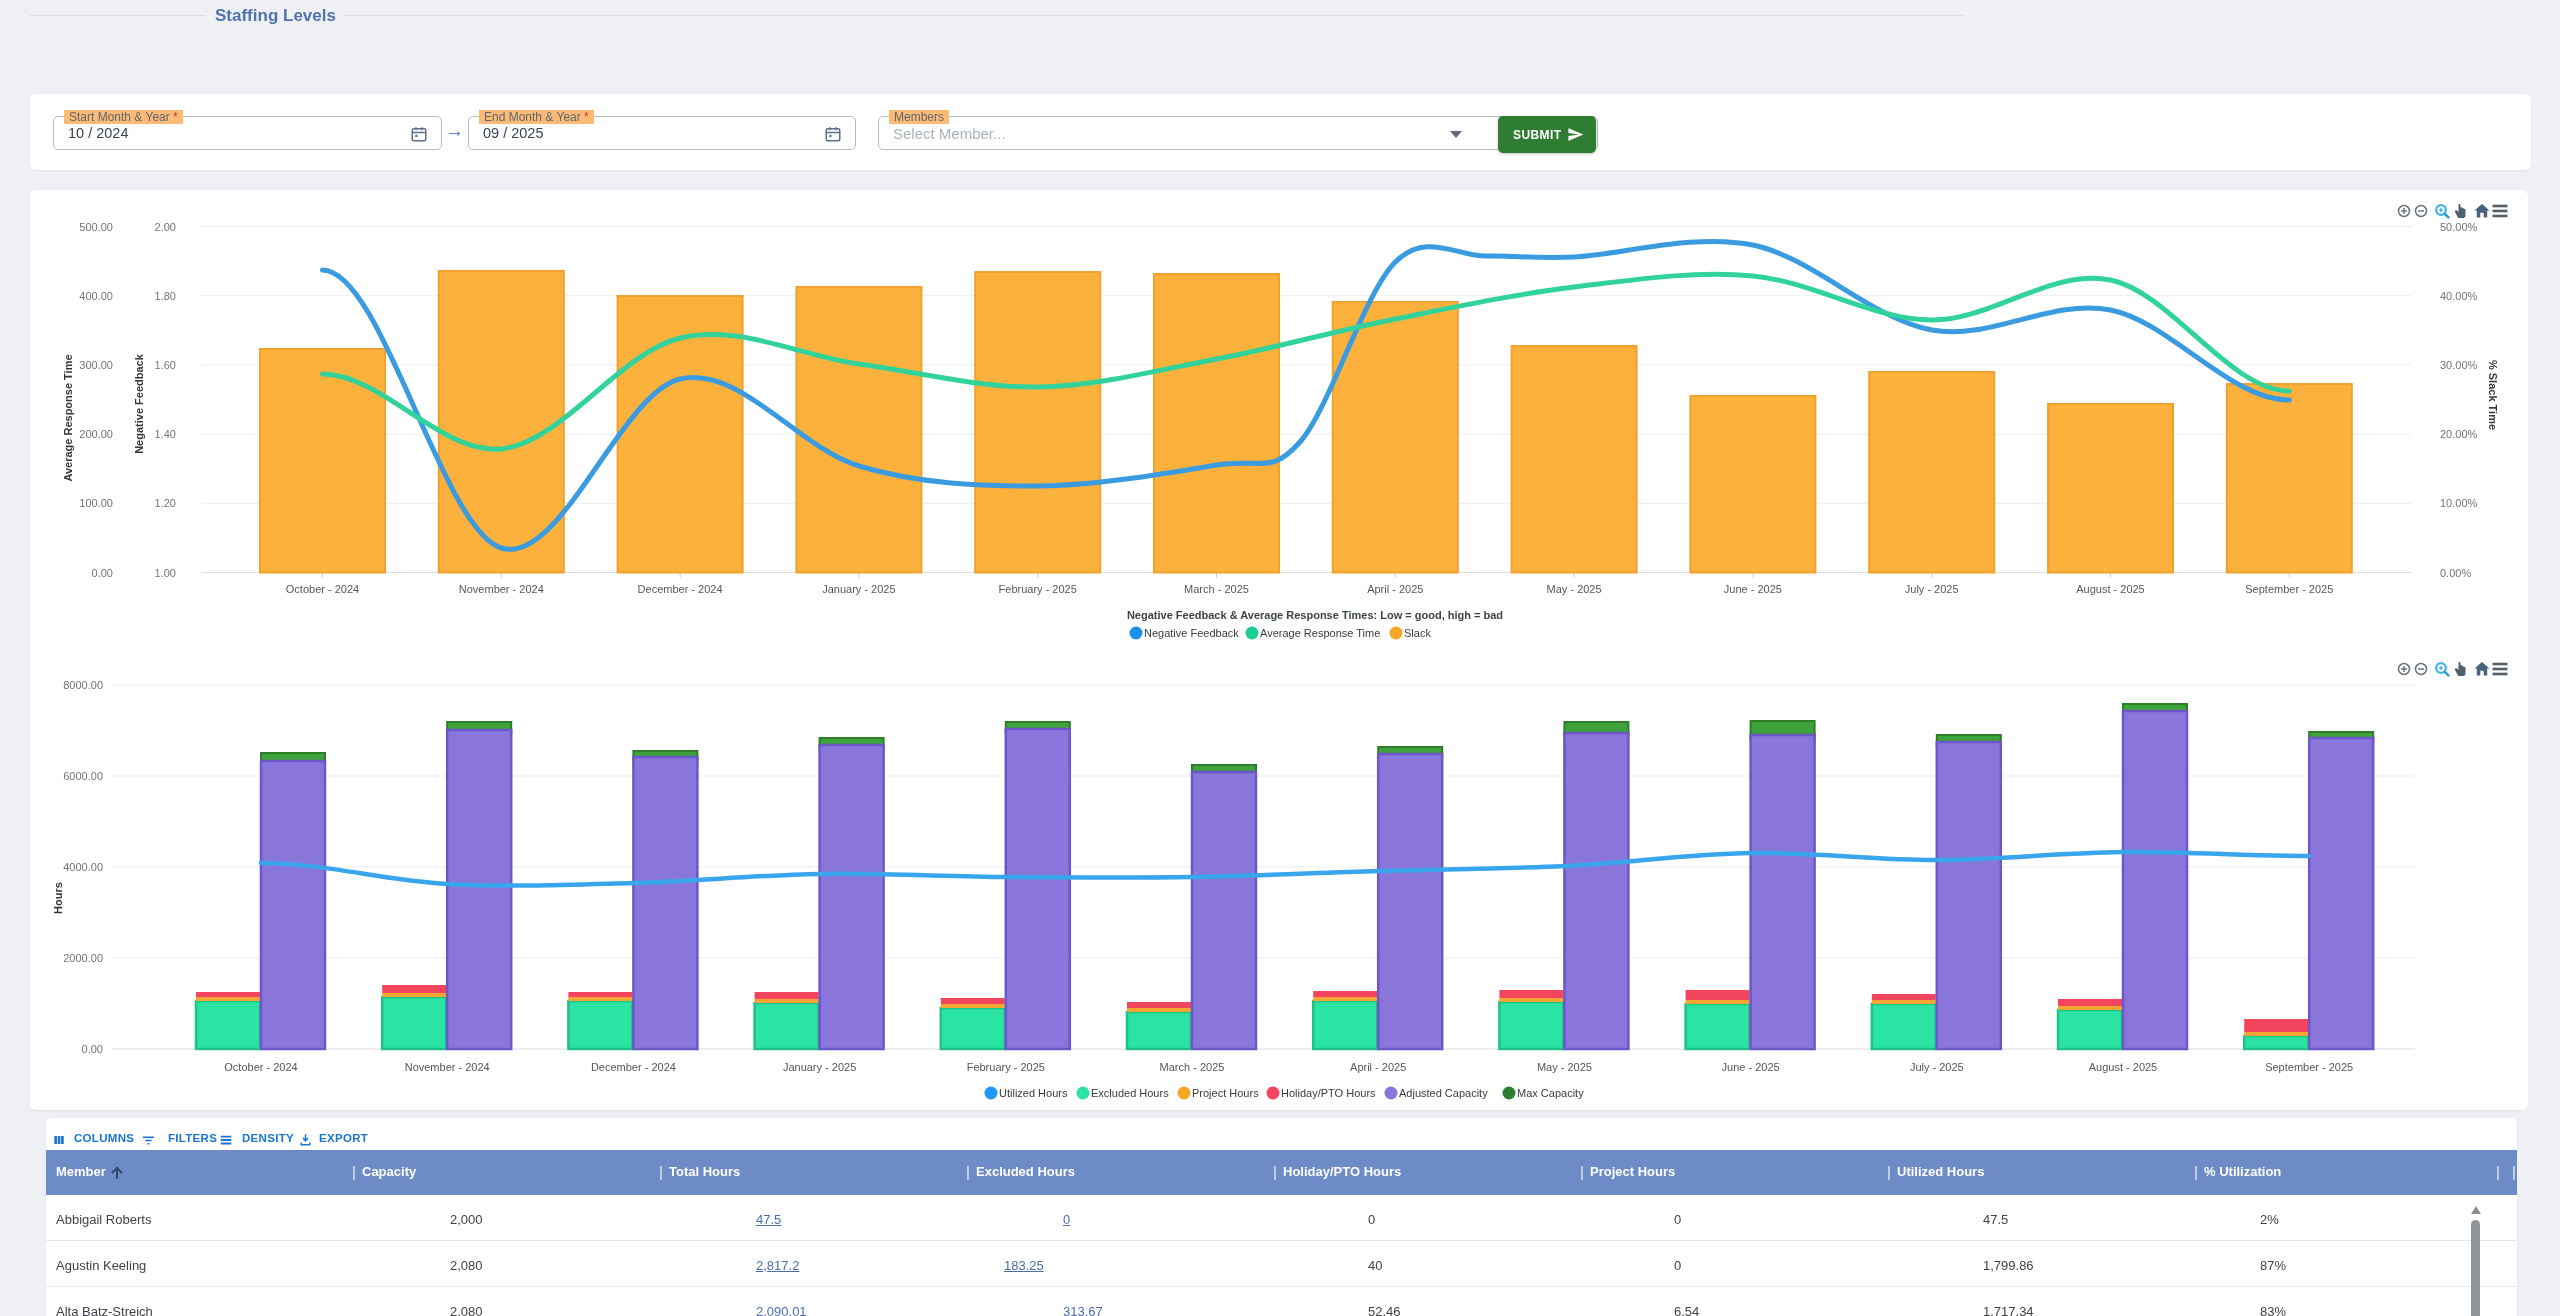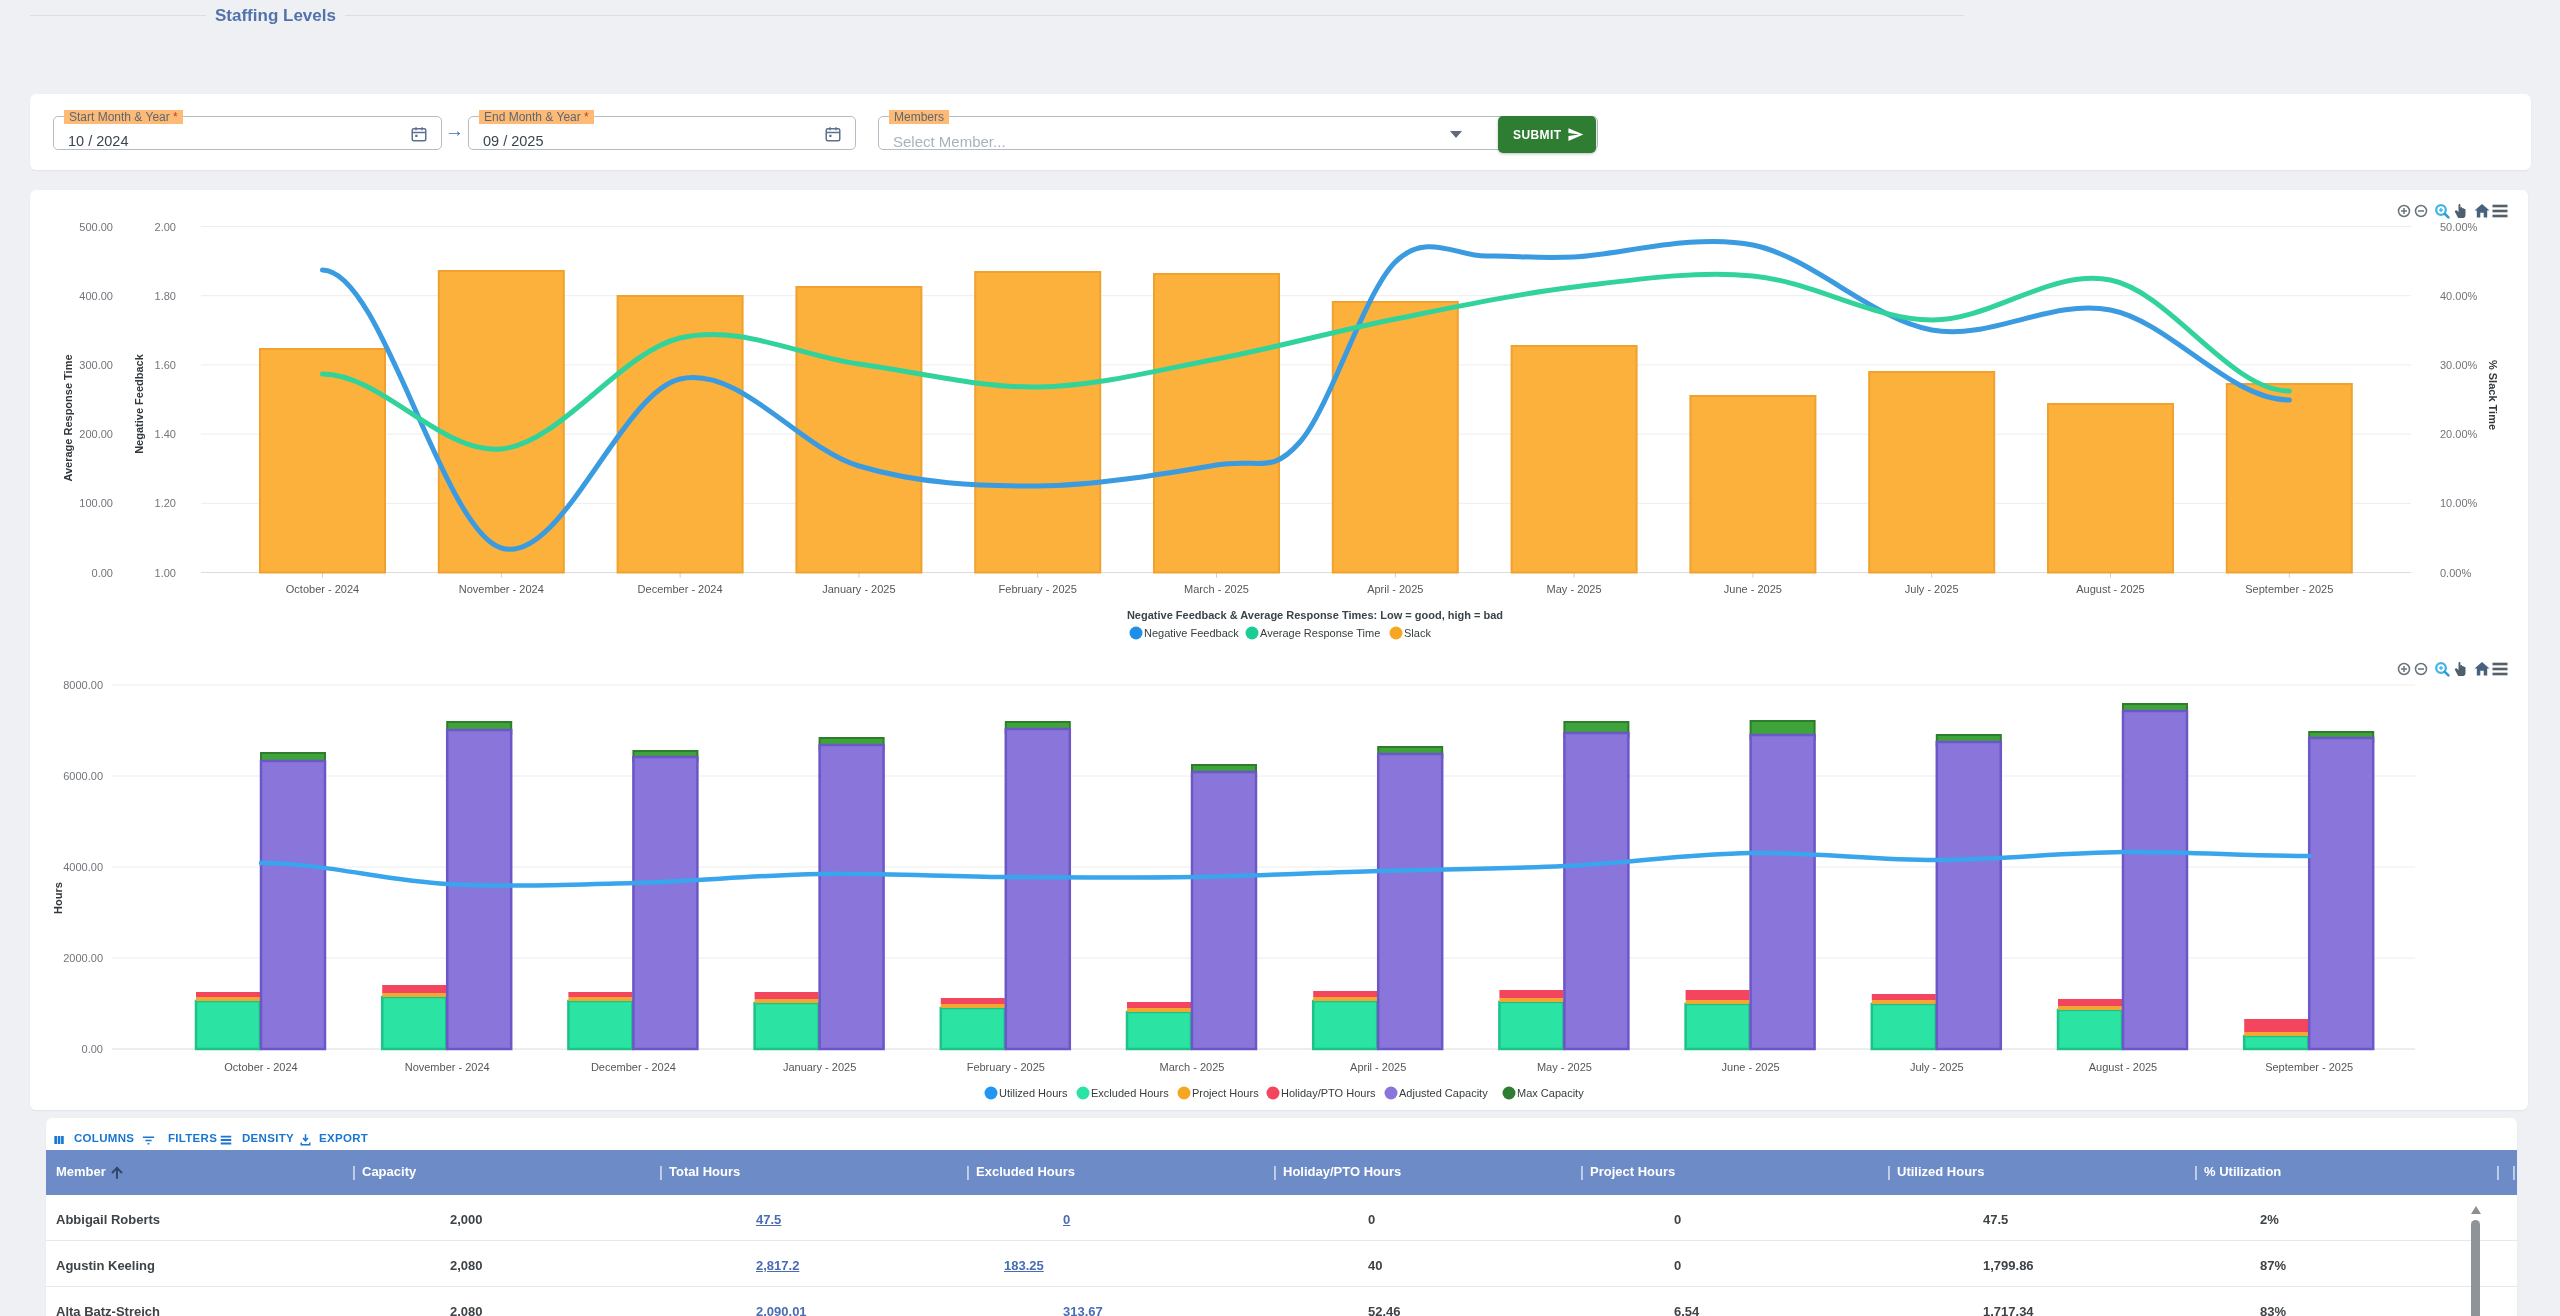--- a/index.html
+++ b/index.html
@@ -4,40 +4,40 @@
 * { margin:0; padding:0; box-sizing:border-box; }
 html,body { width:2560px; height:1316px; overflow:hidden; background:#eef0f4;
   font-family:"Liberation Sans", sans-serif; position:relative; }
 .panel { position:absolute; background:#fff; border-radius:6px; box-shadow:0 1px 2px rgba(25,39,60,.06); }
 #title { position:absolute; left:206px; top:6px; font-size:17px; font-weight:600; color:#5272AC; background:#eef0f4; padding:0 9px; z-index:3;}
 .hline { position:absolute; top:15px; height:1px; background:#d9dee5; z-index:2; }
 #fpanel { left:30px; top:94px; width:2501px; height:76px; }
 .obox { position:absolute; top:116px; height:34px; border:1px solid #b6bcc6; border-radius:5px; background:#fff; }
 .olab { position:absolute; top:-7px; left:10px; background:#fdba74; padding:0 5px; font-size:12px; color:#5d6775; }
 .olab .req { color:#c43a3a; }
-.oval { position:absolute; left:14px; top:8px; font-size:14.5px; color:#3a4552;margin-top:8px; }
+.oval { position:absolute; left:14px; top:8px; font-size:14.5px; color:#3a4552; }
 .ph { color:#a9b2bc; font-size:15px; }
 .calico { position:absolute; top:8px; }
 #arrow { position:absolute; left:445px; top:120px; font-size:19px; color:#3d6cac; }
 #submit { position:absolute; left:1498px; top:116px; width:98px; height:37px; background:#2E7D32; border-radius:5px;
   color:#fff; font-size:12px; font-weight:bold; letter-spacing:.4px; text-align:left; padding:12px 0 0 15px; box-shadow:0 1px 3px rgba(0,0,0,.25);}
 #mainpanel { left:30px; top:190px; width:2498px; height:920px; }
 #tpanel { left:46px; top:1118px; width:2471px; height:240px; border-radius:6px 6px 0 0; }
 #ov { position:absolute; left:0; top:0; z-index:2; }
 .ax { font-size:11px; fill:#54585c; }
 .ay { font-size:11px; fill:#70757a; }
 .axt { font-size:11px; font-weight:bold; fill:#33383c; }
 .ctitle { font-size:11px; font-weight:bold; fill:#3b4449; }
 .leg { font-size:11px; fill:#373d3f; }
 #toolbar { position:absolute; left:0; top:8px; height:26px; color:#1976d2; font-size:11.5px; font-weight:bold; letter-spacing:.3px; }
 .tbtn { position:absolute; top:6px; white-space:nowrap; }
 #thead { position:absolute; left:0; top:32px; width:2471px; height:45px; background:#6D8CC7; color:#fff; }
 .hname { position:absolute; top:14px; font-size:13px; font-weight:600; white-space:nowrap; }
 .hsep { position:absolute; top:13px; font-size:15px; color:#e8edf5; font-weight:400; }
-.trow { position:absolute; left:0; width:2471px; height:46px; border-bottom:1px solid #e6e8ec; background:#fff;font-weight:bold; }
+.trow { position:absolute; left:0; width:2471px; height:46px; border-bottom:1px solid #e6e8ec; background:#fff; }
 .cname { position:absolute; left:10px; top:17px; font-size:13px; color:#3e4347; }
 .cval { position:absolute; top:17px; width:200px; text-align:left; font-size:13px; color:#3e4347; }
 .link { color:#4a6cb3; text-decoration:underline; }
 #sbar { position:absolute; left:2424px; top:88px; width:12px; height:152px; }
 </style></head>
 <body>
 <div class="hline" style="left:30px; width:176px;"></div>
 <div class="hline" style="left:344px; width:1620px;"></div>
 <div id="title">Staffing Levels</div>
 

